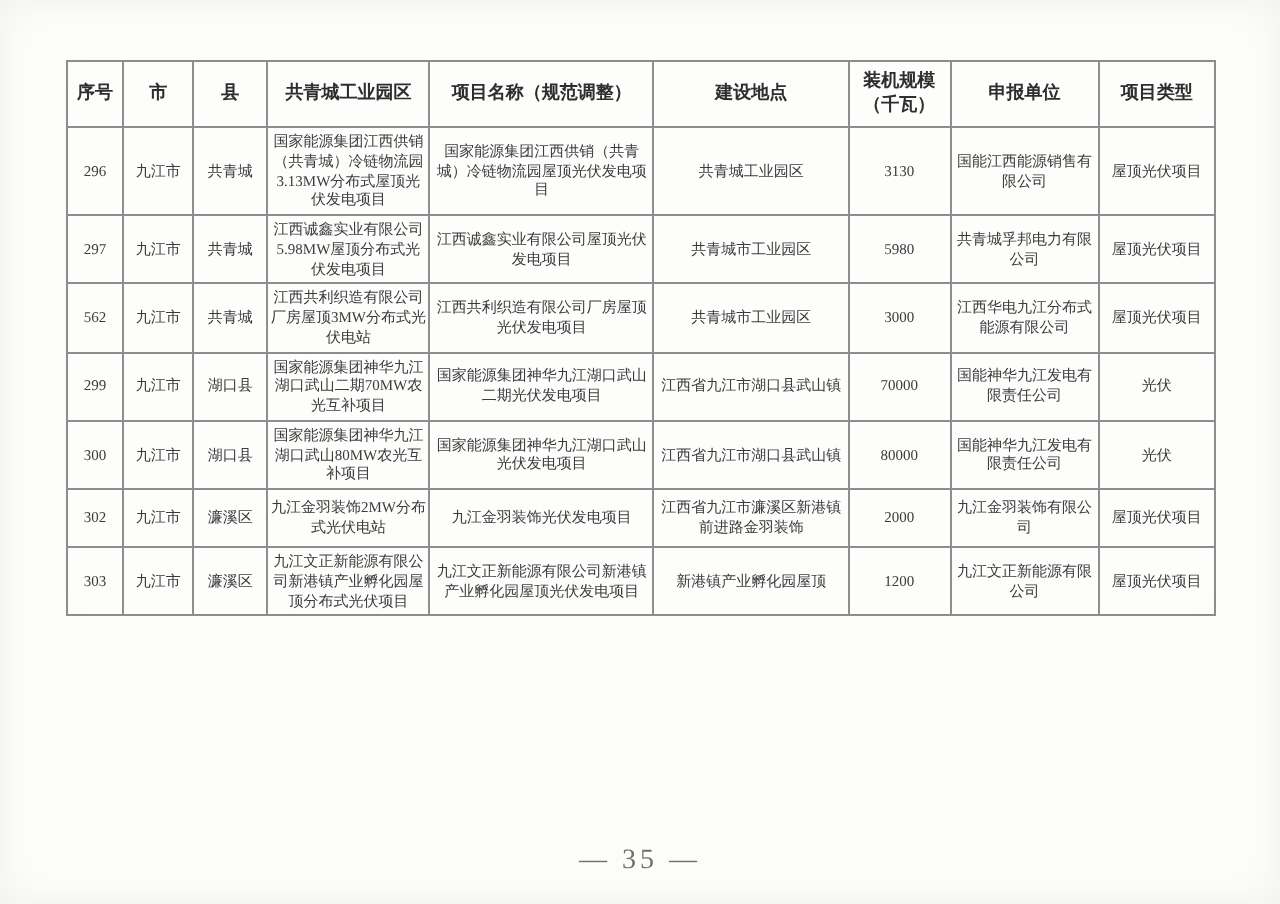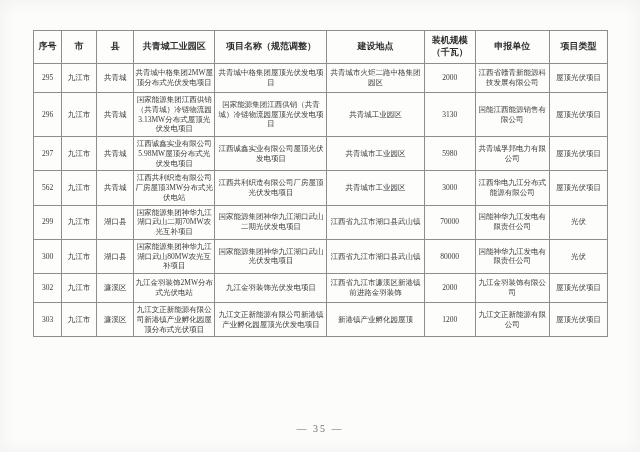--- a/index.html
+++ b/index.html
@@ -45,21 +45,21 @@
     font-size:7.5px;
     line-height:1.3;
     padding:2px 1px;
     height:24px;
   }
   .page-number{
     position:absolute;
     left:0;right:0;
     top:423px;
     text-align:center;
-    font-size:10px;
+    font-size:14px;
     color:#6f6f6f;
     letter-spacing:2px;
   }
 </style>
 </head>
 <body>
 
 <div class="page">
 
   <table class="doc-table">
@@ -81,31 +81,20 @@
           <th>县</th>
           <th>共青城工业园区</th>
           <th>项目名称（规范调整）</th>
           <th>建设地点</th>
           <th>装机规模（千瓦）</th>
           <th>申报单位</th>
           <th>项目类型</th>
         </tr>
     </thead>
     <tbody>
-        <tr>
-          <td>295</td>
-          <td>九江市</td>
-          <td>共青城</td>
-          <td>共青城中格集团2MW屋顶分布式光伏发电项目</td>
-          <td>共青城中格集团屋顶光伏发电项目</td>
-          <td>共青城市火炬二路中格集团园区</td>
-          <td>2000</td>
-          <td>江西省赣青新能源科技发展有限公司</td>
-          <td>屋顶光伏项目</td>
-        </tr>
         <tr>
           <td>296</td>
           <td>九江市</td>
           <td>共青城</td>
           <td>国家能源集团江西供销（共青城）冷链物流园3.13MW分布式屋顶光伏发电项目</td>
           <td>国家能源集团江西供销（共青城）冷链物流园屋顶光伏发电项目</td>
           <td>共青城工业园区</td>
           <td>3130</td>
           <td>国能江西能源销售有限公司</td>
           <td>屋顶光伏项目</td>

